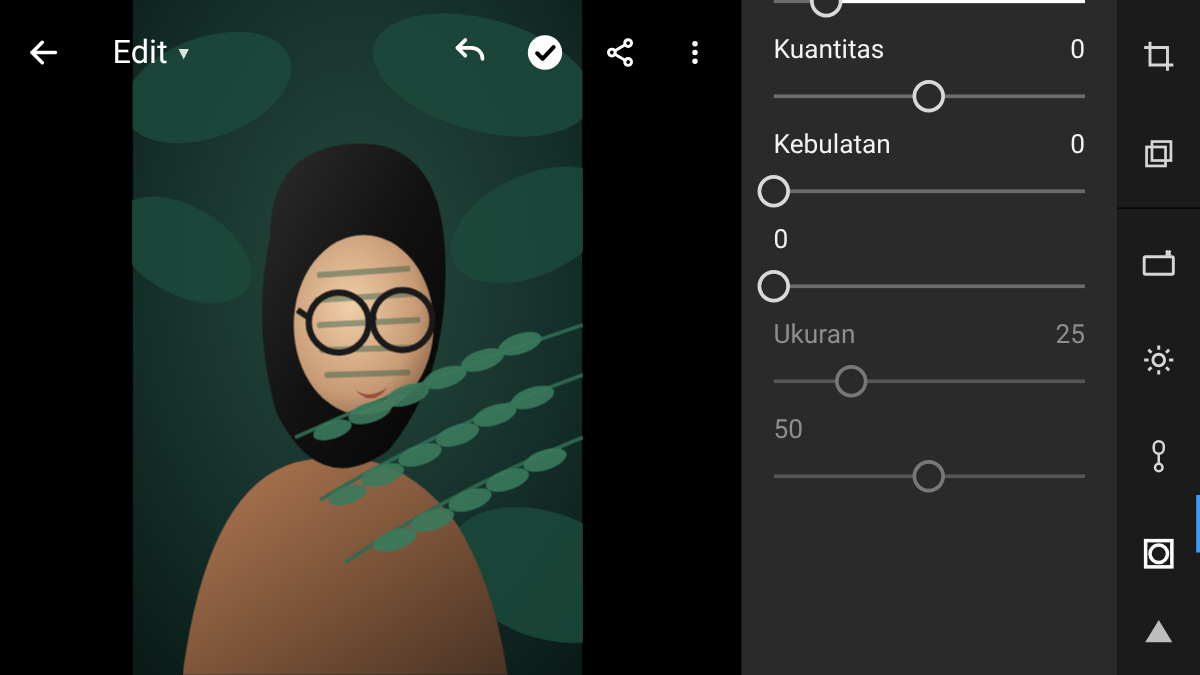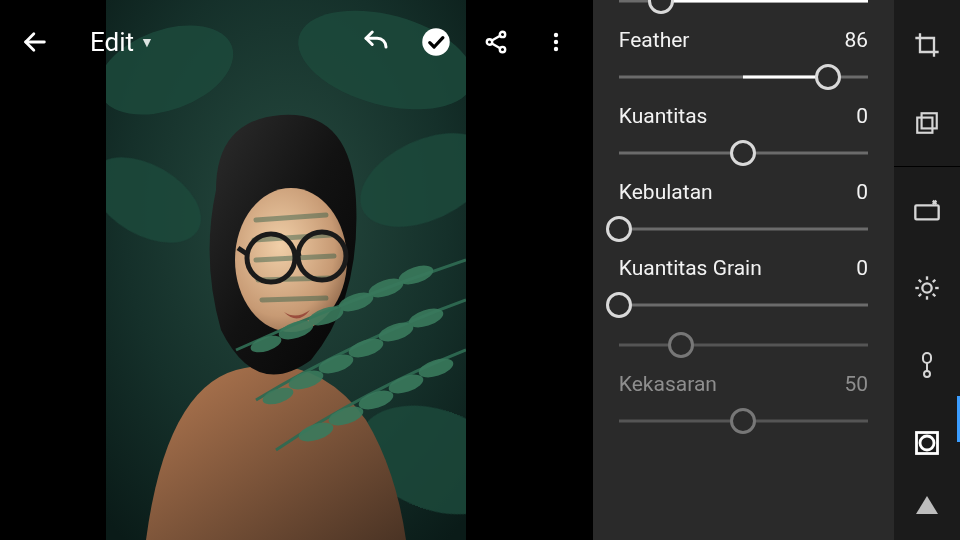--- a/index.html
+++ b/index.html
@@ -176,31 +176,20 @@
     <div class="slice" id="sliders">
         <div class="row first" style="margin-top: -12px;">
           <div class="slider">
             <div class="track"></div>
             <div class="track-fill" style="left: 17%; width: 83%;"></div>
             <div class="thumb" style="left: 17%;"></div>
           </div>
         </div>
         <div class="row">
           <div class="label-row">
-            <span>Feather</span>
-            <span class="val">86</span>
-          </div>
-          <div class="slider">
-            <div class="track"></div>
-            <div class="track-fill" style="left: 50%; width: 34%;"></div>
-            <div class="thumb" style="left: 84%;"></div>
-          </div>
-        </div>
-        <div class="row">
-          <div class="label-row">
             <span>Kuantitas</span>
             <span class="val">0</span>
           </div>
           <div class="slider">
             <div class="track"></div>
             <div class="track-fill" style="left: 50%; width: 0%;"></div>
             <div class="thumb" style="left: 50%;"></div>
           </div>
         </div>
         <div class="row">
@@ -209,39 +198,41 @@
             <span class="val">0</span>
           </div>
           <div class="slider">
             <div class="track"></div>
             <div class="track-fill" style="left: 0%; width: 0%;"></div>
             <div class="thumb" style="left: 0%;"></div>
           </div>
         </div>
         <div class="row">
           <div class="label-row">
-            <span>Kuantitas Grain</span>
             <span class="val">0</span>
           </div>
           <div class="slider">
             <div class="track"></div>
             <div class="track-fill" style="left: 0%; width: 0%;"></div>
             <div class="thumb" style="left: 0%;"></div>
           </div>
         </div>
         <div class="row dim">
+          <div class="label-row">
+            <span>Ukuran</span>
+            <span class="val">25</span>
+          </div>
           <div class="slider">
             <div class="track"></div>
             <div class="track-fill" style="left: 0%; width: 0%;"></div>
             <div class="thumb" style="left: 25%;"></div>
           </div>
         </div>
         <div class="row dim">
           <div class="label-row">
-            <span>Kekasaran</span>
             <span class="val">50</span>
           </div>
           <div class="slider">
             <div class="track"></div>
             <div class="track-fill" style="left: 0%; width: 0%;"></div>
             <div class="thumb" style="left: 50%;"></div>
           </div>
         </div>
       </div>
   </div>

